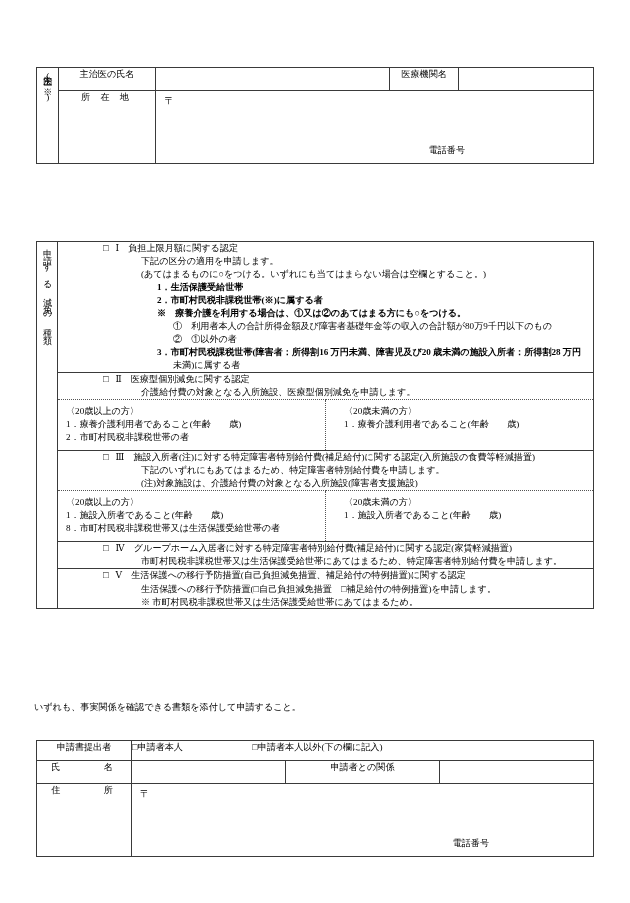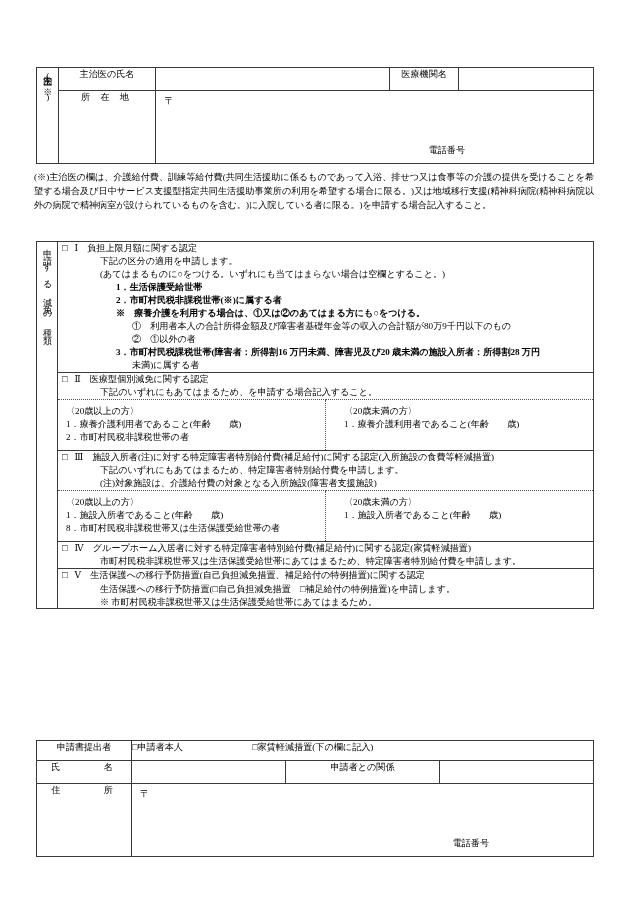--- a/index.html
+++ b/index.html
@@ -84,21 +84,21 @@
     text-align: center;
     vertical-align: middle;
   }
   .kindlabel-cell .vlabel {
     letter-spacing: 7px;
     font-size: 9px;
   }
   .sect {
     padding: 4px 0 5px 0;
   }
-  .sect .ln { display: block; white-space: nowrap; }
+  .sect .ln { display: block; white-space: nowrap; margin-left: 41px; }
   .i1 { padding-left: 4px; }
   .i3 { padding-left: 42px; }
   .i4 { padding-left: 58px; font-weight: bold; }
   .i5 { padding-left: 74px; }
   .chk { font-size: 9.5px; }
 
   
   table.subtab {
     border-collapse: collapse;
     table-layout: fixed;
@@ -157,21 +157,20 @@
             <div class="postal">〒</div>
             <div style="position:absolute;left:8px;top:20px;"></div>
             <div class="tel-line" style="position:absolute;left:0;right:0;bottom:3px;">電話番号</div>
           </div>
         </td>
       </tr>
     </tbody>
       </table>
   </div>
 
-  <div class="note" id="note-doctor">(※)主治医の欄は、介護給付費、訓練等給付費(共同生活援助に係るものであって入浴、排せつ又は食事等の介護の提供を受けることを希望する場合及び日中サービス支援型指定共同生活援助事業所の利用を希望する場合に限る。)又は地域移行支援(精神科病院(精神科病院以外の病院で精神病室が設けられているものを含む。)に入院している者に限る。)を申請する場合記入すること。</div>
 
   <div id="kinds-table-wrap">
     <table class="form" id="kinds-table">
 
       <tbody>
           <tr>
         <td rowspan="7" class="kindlabel-cell">
           <span class="vlabel">申請する減免の種類</span>
         </td>
         <td class="sect">
@@ -192,21 +191,21 @@
         </td>
       </tr>
 
       <tr>
         <td class="sect" style="border-bottom:0;">
           <span class="ln i1">
             <span class="chk">□</span>
             &nbsp;&nbsp;<span>Ⅱ</span>
             &nbsp;&nbsp;&nbsp;<span>医療型個別減免に関する認定</span>
           </span>
-          <span class="ln i3">下記のいずれにもあてはまるため、を申請する場合記入すること。</span>
+          <span class="ln i3">介護給付費の対象となる入所施設、医療型個別減免を申請します。</span>
         </td>
       </tr>
 
       <tr>
         <td style="border-top:0;">
           <table class="subtab">
             <tbody>
                   <tr>
               <td class="left-col dotted-top">
                 <span class="subline">〈20歳以上の方〉</span>
@@ -275,29 +274,30 @@
           </span>
           <span class="ln i3">生活保護への移行予防措置(□自己負担減免措置　□補足給付の特例措置)を申請します。</span>
           <span class="ln i3">※ 市町村民税非課税世帯又は生活保護受給世帯にあてはまるため。</span>
         </td>
       </tr>
 
     </tbody>
       </table>
   </div>
 
+  <div class="note" id="note-attach">いずれも、事実関係を確認できる書類を添付して申請すること。</div>
 
   <div id="applicant-table-wrap">
     <table class="form" id="applicant-table">
       <tbody>
           <tr>
         <td class="cell-pad ctr mid ap-name-label" style="height:19px;">申請書提出者</td>
         <td colspan="3" class="cell-pad">
           <span style="display:inline-block;width:118px;">□申請者本人</span>
-          <span>□家賃軽減措置(下の欄に記入)</span>
+          <span>□申請者本人以外(下の欄に記入)</span>
         </td>
       </tr>
       <tr>
         <td class="cell-pad ctr mid label-sp" style="height:22px;">氏　　　名</td>
         <td class="cell-pad" style="width:272px;"></td>
         <td class="cell-pad ctr mid rel-label">申請者との関係</td>
         <td class="cell-pad" style="width:104px;"></td>
       </tr>
       <tr>
         <td class="cell-pad ctr mid label-sp" style="height:72px;">住　　　所</td>

